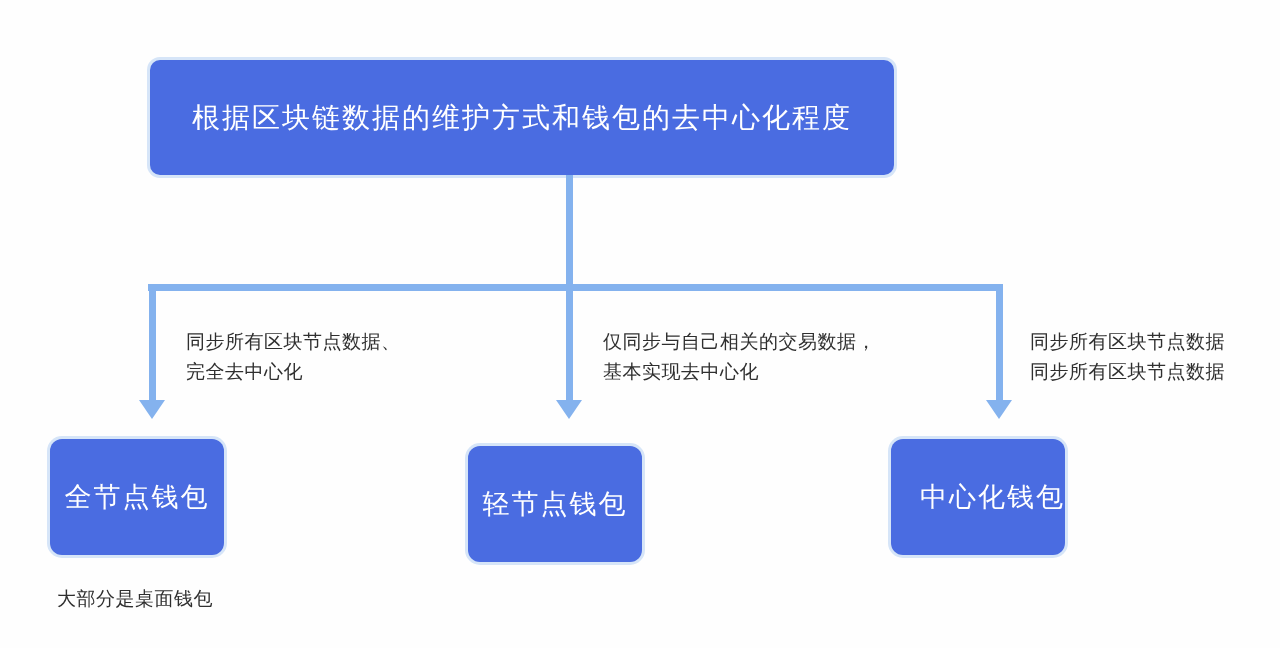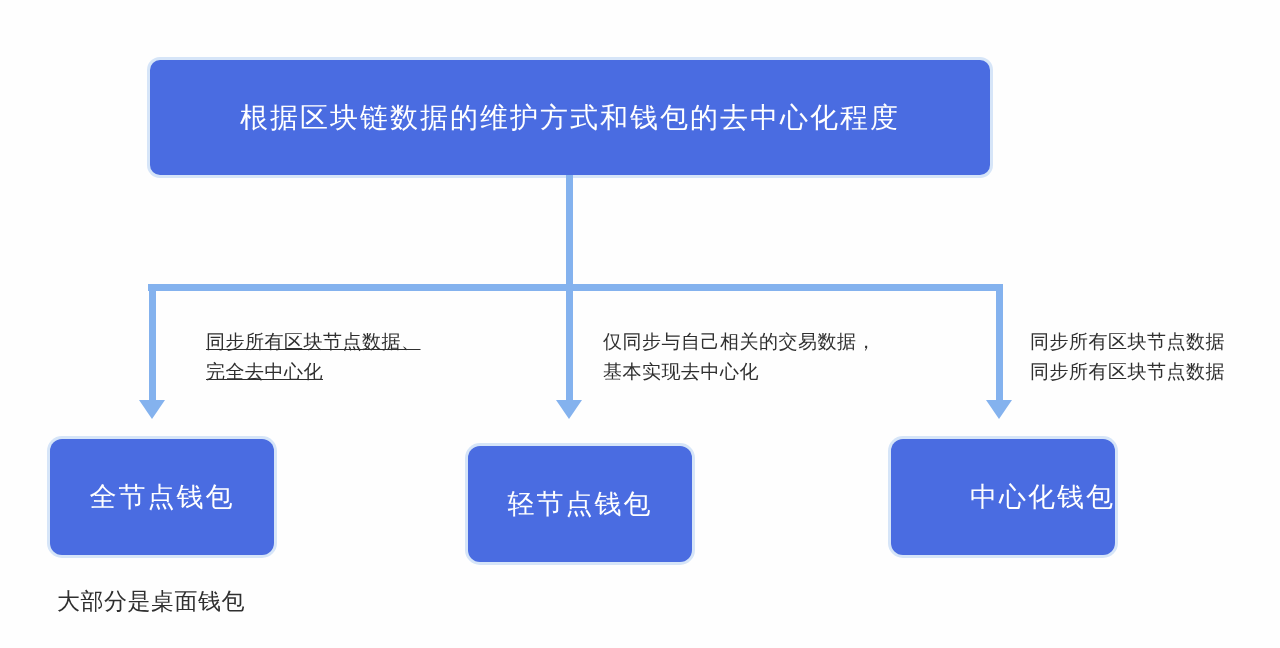--- a/index.html
+++ b/index.html
@@ -23,22 +23,22 @@
   .node {
     position:absolute;
     background:var(--node-fill);
     box-shadow:0 0 0 3px var(--node-glow);
     display:flex; align-items:center; justify-content:center;
     color:var(--node-text);
     letter-spacing:2px;
     font-weight:500;
     text-align:center;
   }
-  .root-node { left:150px; top:60px; width:840px; height:115px; font-size:28px; border-radius:10px; }
-  .leaf-node { top:439px; width:224px; height:116px; font-size:27px; border-radius:12px; }
+  .root-node { left:150px; top:60px; width:744px; height:115px; font-size:28px; border-radius:10px; }
+  .leaf-node { top:439px; width:174px; height:116px; font-size:27px; border-radius:12px; }
   .leaf-1 { left:50px; }
   .leaf-2 { left:468px;margin-top:7px; }
   .leaf-3 { left:891px;justify-content:flex-end; }
 
   
   .line { position:absolute; background:var(--connector); }
   .stem { left:566px; top:175px; width:7px; height:113px; }
   .hbar { left:148px; top:284px; width:855px; height:7px; }
   .drop { top:284px; width:7px; height:117px; }
   .drop-1 { left:149px; }
@@ -55,28 +55,28 @@
   .ah-3 { left:986px; }
 
   
   .annotation {
     position:absolute; top:326px;
     font-size:19px; line-height:30px;
     color:var(--annotation-text);
     letter-spacing:0.5px;
     white-space:nowrap;
   }
-  .an-1 { left:206px;text-decoration:underline; }
+  .an-1 { left:186px; }
   .an-2 { left:603px; }
   .an-3 { left:1030px; }
 
   
   .note {
     position:absolute; left:57px; top:586px;
-    font-size:23px; color:var(--annotation-text);
+    font-size:19px; color:var(--annotation-text);
     letter-spacing:0.5px; white-space:nowrap;
   }
 </style>
 </head>
 <body>
 
 <div class="stage">
 
   <div class="node root-node">
     <span>根据区块链数据的维护方式和钱包的去中心化程度</span>

